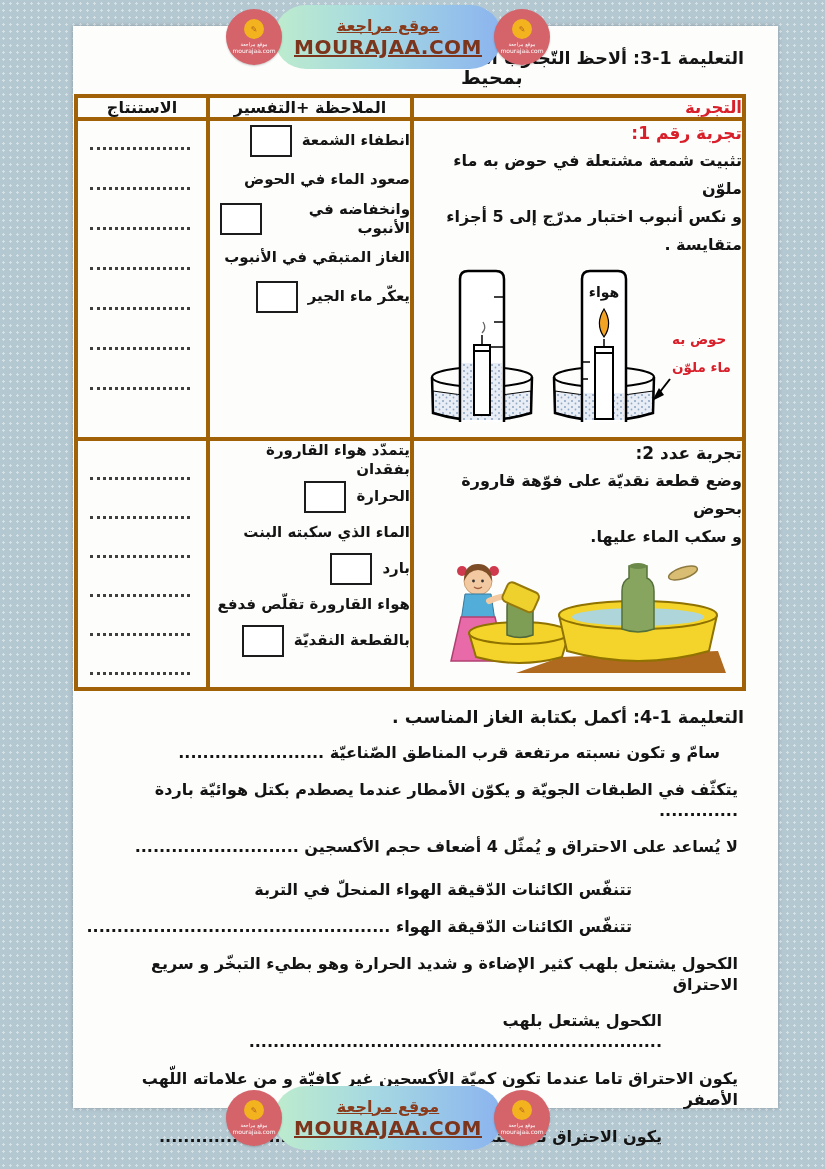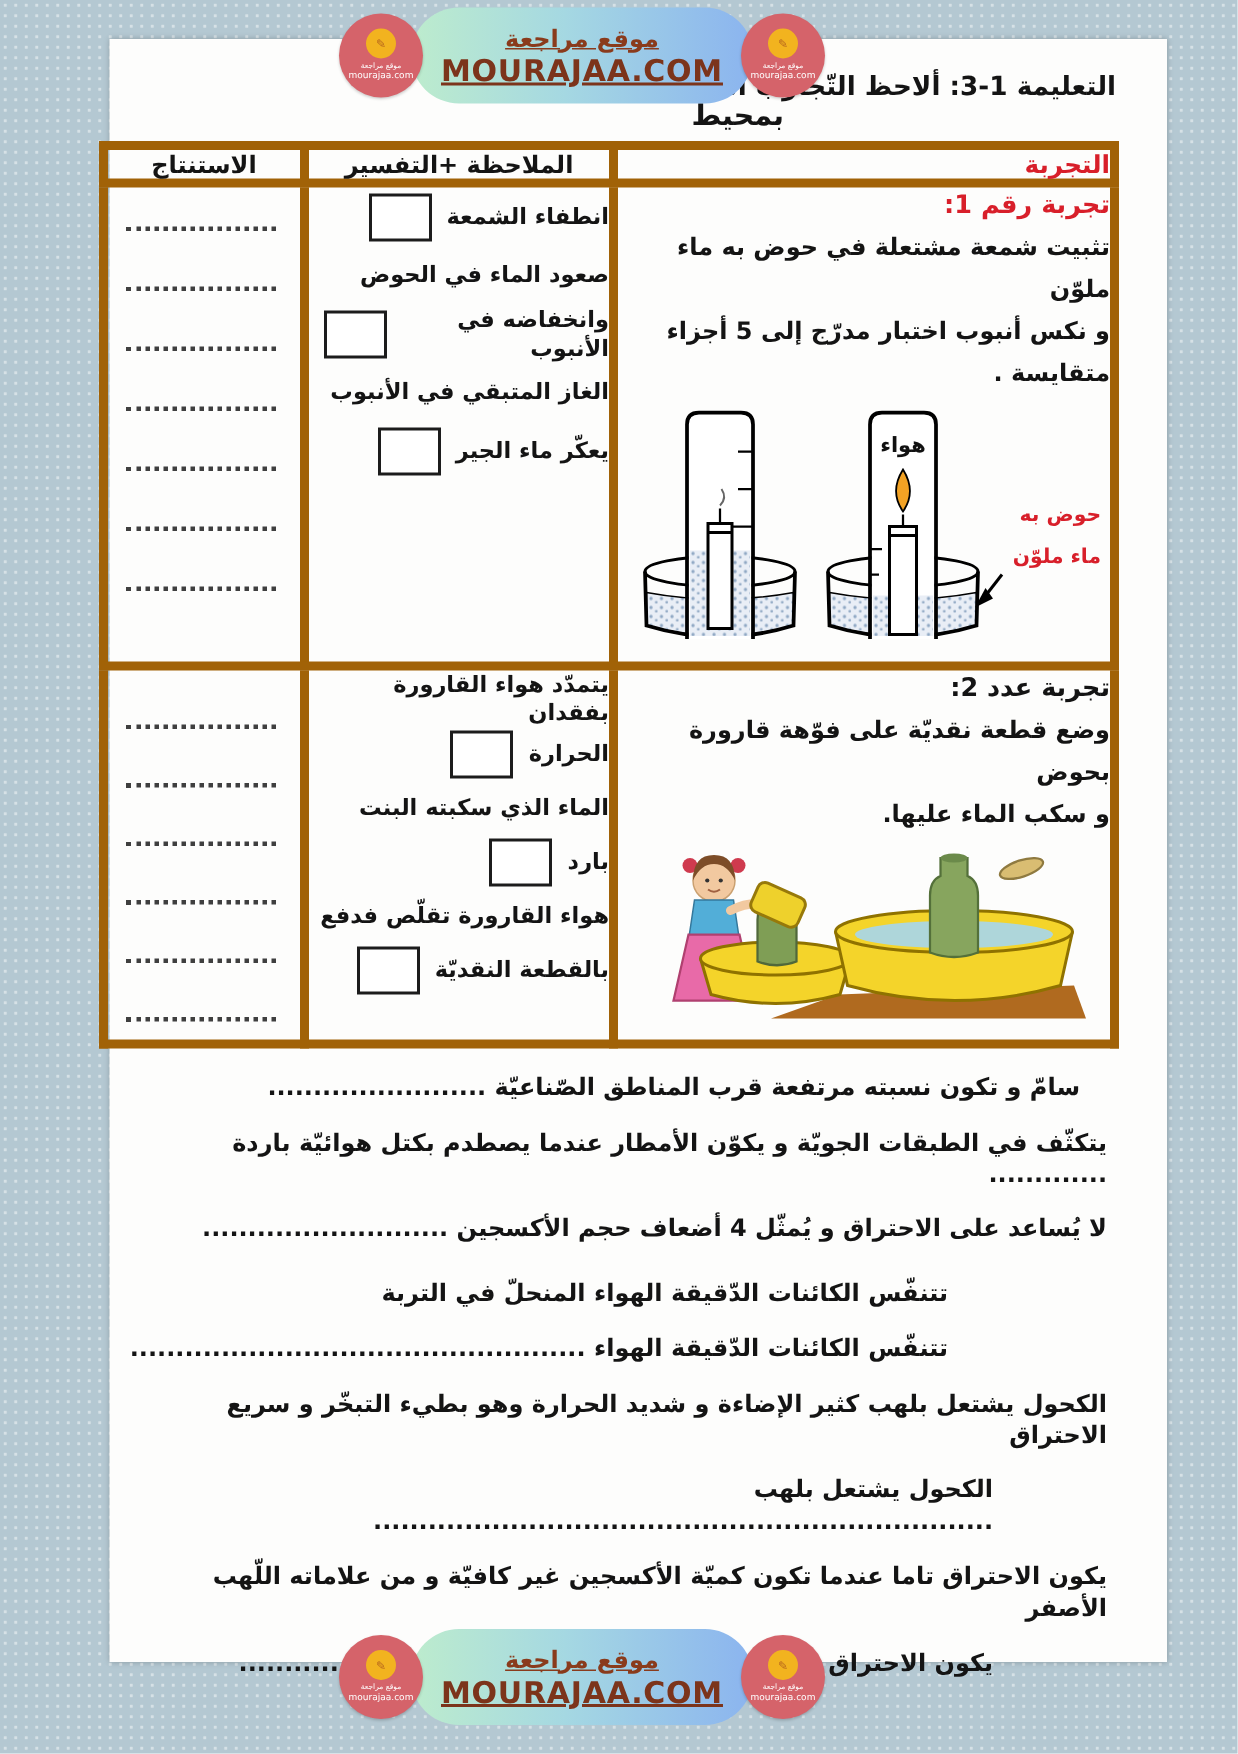--- a/index.html
+++ b/index.html
@@ -39,30 +39,30 @@
   .pill .ar{color:#8a3b1c;font-weight:bold;font-size:16px;text-decoration:underline;direction:rtl;}
   .pill .en{color:#7c341b;font-weight:bold;font-size:20px;text-decoration:underline;letter-spacing:.5px;}
   
   .doc-title{padding:22px 34px 0 0;font-size:17.5px;font-weight:bold;}
   .hidden-frag{position:absolute;left:388px;top:40px;font-size:19px;font-weight:bold;z-index:1;}
   
   table.exp{
     border-collapse:collapse;table-layout:fixed;width:660px;
     margin:26px 32px 0 0;
   }
-  table.exp th, table.exp td{border:6px solid #a16207;vertical-align:top;padding:0;}
+  table.exp th, table.exp td{border:4px solid #a16207;vertical-align:top;padding:0;}
   th.h-exp{width:328px;color:#d81f2a;font-size:16.5px;text-align:right;padding:8px 10px;}
   th.h-obs{width:200px;font-size:16px;text-align:center;padding:8px 4px;}
   th.h-con{width:128px;font-size:16px;text-align:center;padding:8px 4px;}
   td.cell-exp{padding:6px 10px;}
   .exp-title{color:#d81f2a;font-weight:bold;font-size:17px;margin:2px 0 4px;}
   .exp-title.black{color:#141414;padding-left:32px;}
   .exp-line{font-weight:bold;font-size:16px;line-height:1.75;}
   .figure-row{display:flex;direction:ltr;justify-content:center;align-items:flex-start;margin-top:8px;}
-  .basin-caption{width:64px;color:#d81f2a;font-weight:bold;font-size:13.5px;text-align:right;
+  .basin-caption{width:64px;color:#d81f2a;font-weight:bold;font-size:13.5px;text-align:left;
     line-height:2.1;margin-top:58px;direction:rtl;}
   td.cell-obs{padding:10px 8px 6px;}
   .obs-line{display:flex;align-items:center;font-weight:bold;font-size:15px;min-height:39px;line-height:1.25;}
   .r2 .obs-line{min-height:36px;}
   .ansbox{flex:0 0 auto;width:38px;height:28px;border:2px solid #1c1c1c;margin:0 10px;background:#fff;}
   td.cell-con{padding:20px 0 0;}
   .dotline{height:26px;border-bottom:3px dotted #3f3f3f;margin:0 16px 11px 12px;}
   td.cell-con.r2c{padding-top:12px;}
   .r2c .dotline{height:24px;margin-bottom:12px;}
   
@@ -251,20 +251,21 @@
         <div class="dotline"></div>
         <div class="dotline"></div>
         <div class="dotline"></div>
         <div class="dotline"></div>
         <div class="dotline"></div>
       </td>
     </tr>
   </tbody>
     </table>
 
+  <div class="sec-title">التعليمة 1-4: أكمل بكتابة الغاز المناسب .</div>
   <div class="sec-line mr-m">سامّ و تكون نسبته مرتفعة قرب المناطق الصّناعيّة ........................</div>
   <div class="sec-line mr-s">يتكثّف في الطبقات الجويّة و يكوّن الأمطار عندما يصطدم بكتل هوائيّة باردة .............</div>
   <div class="sec-line mr-s">لا يُساعد على الاحتراق و يُمثّل 4 أضعاف حجم الأكسجين ...........................</div>
 
   <div class="sec-line mr-xl" style="margin-top:22px;">تتنفّس الكائنات الدّقيقة الهواء المنحلّ في التربة</div>
   <div class="sec-line mr-xl">تتنفّس الكائنات الدّقيقة الهواء ..................................................</div>
   <div class="sec-line mr-s">الكحول يشتعل بلهب كثير الإضاءة و شديد الحرارة وهو بطيء التبخّر و سريع الاحتراق</div>
   <div class="sec-line mr-l">الكحول يشتعل بلهب ....................................................................</div>
   <div class="sec-line mr-s">يكون الاحتراق تاما عندما تكون كميّة الأكسجين غير كافيّة و من علاماته اللّهب الأصفر</div>
   <div class="sec-line mr-l">يكون الاحتراق تاما عندما تكون ...........................................</div>

